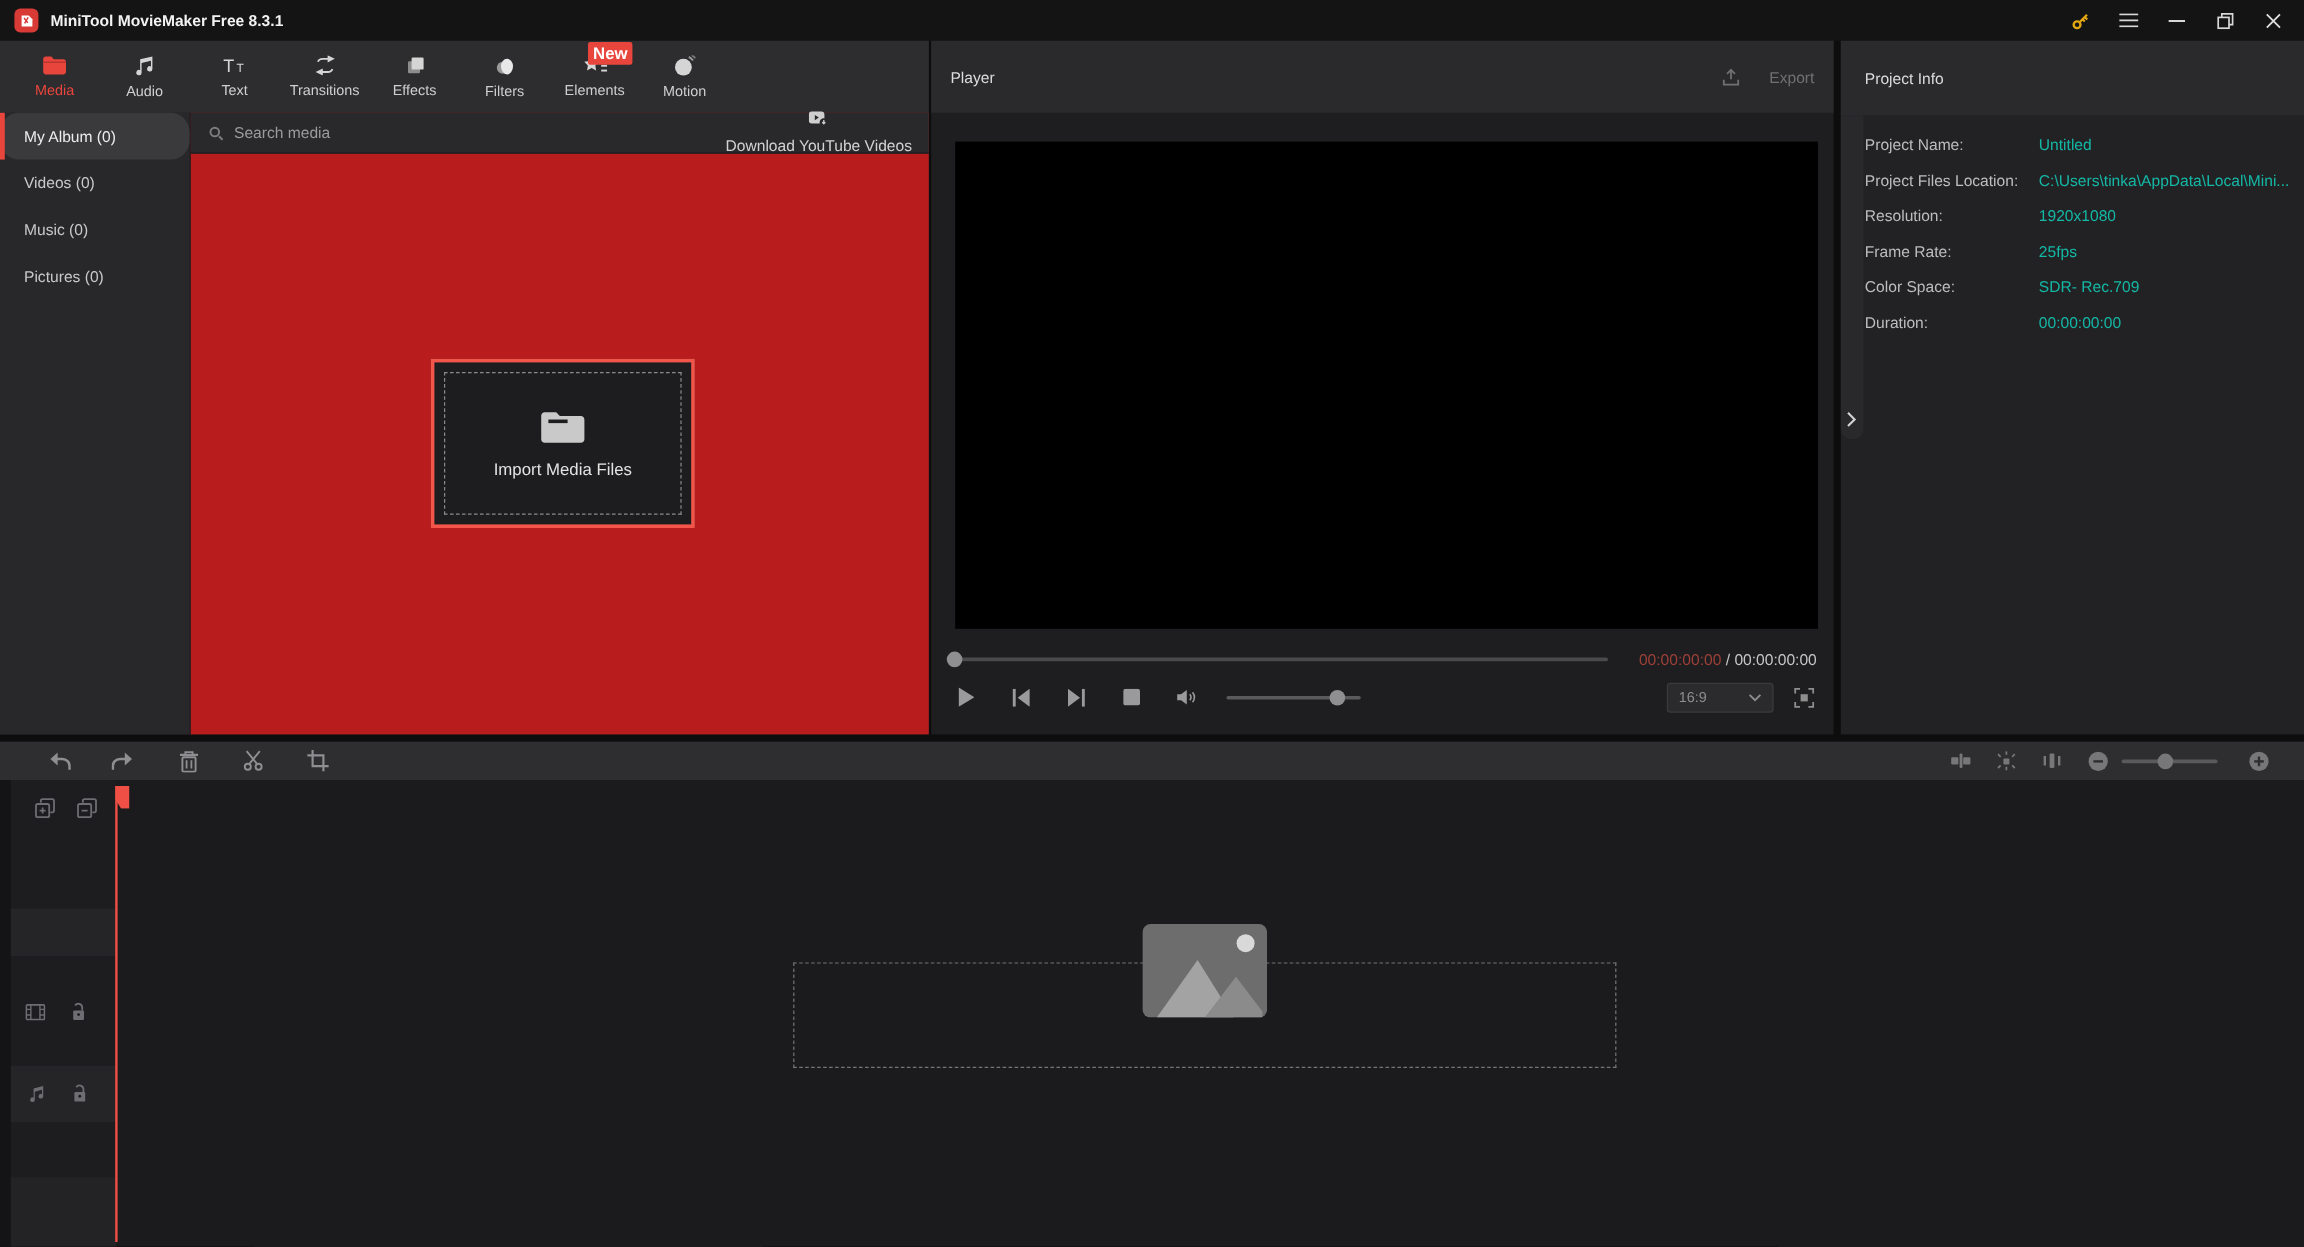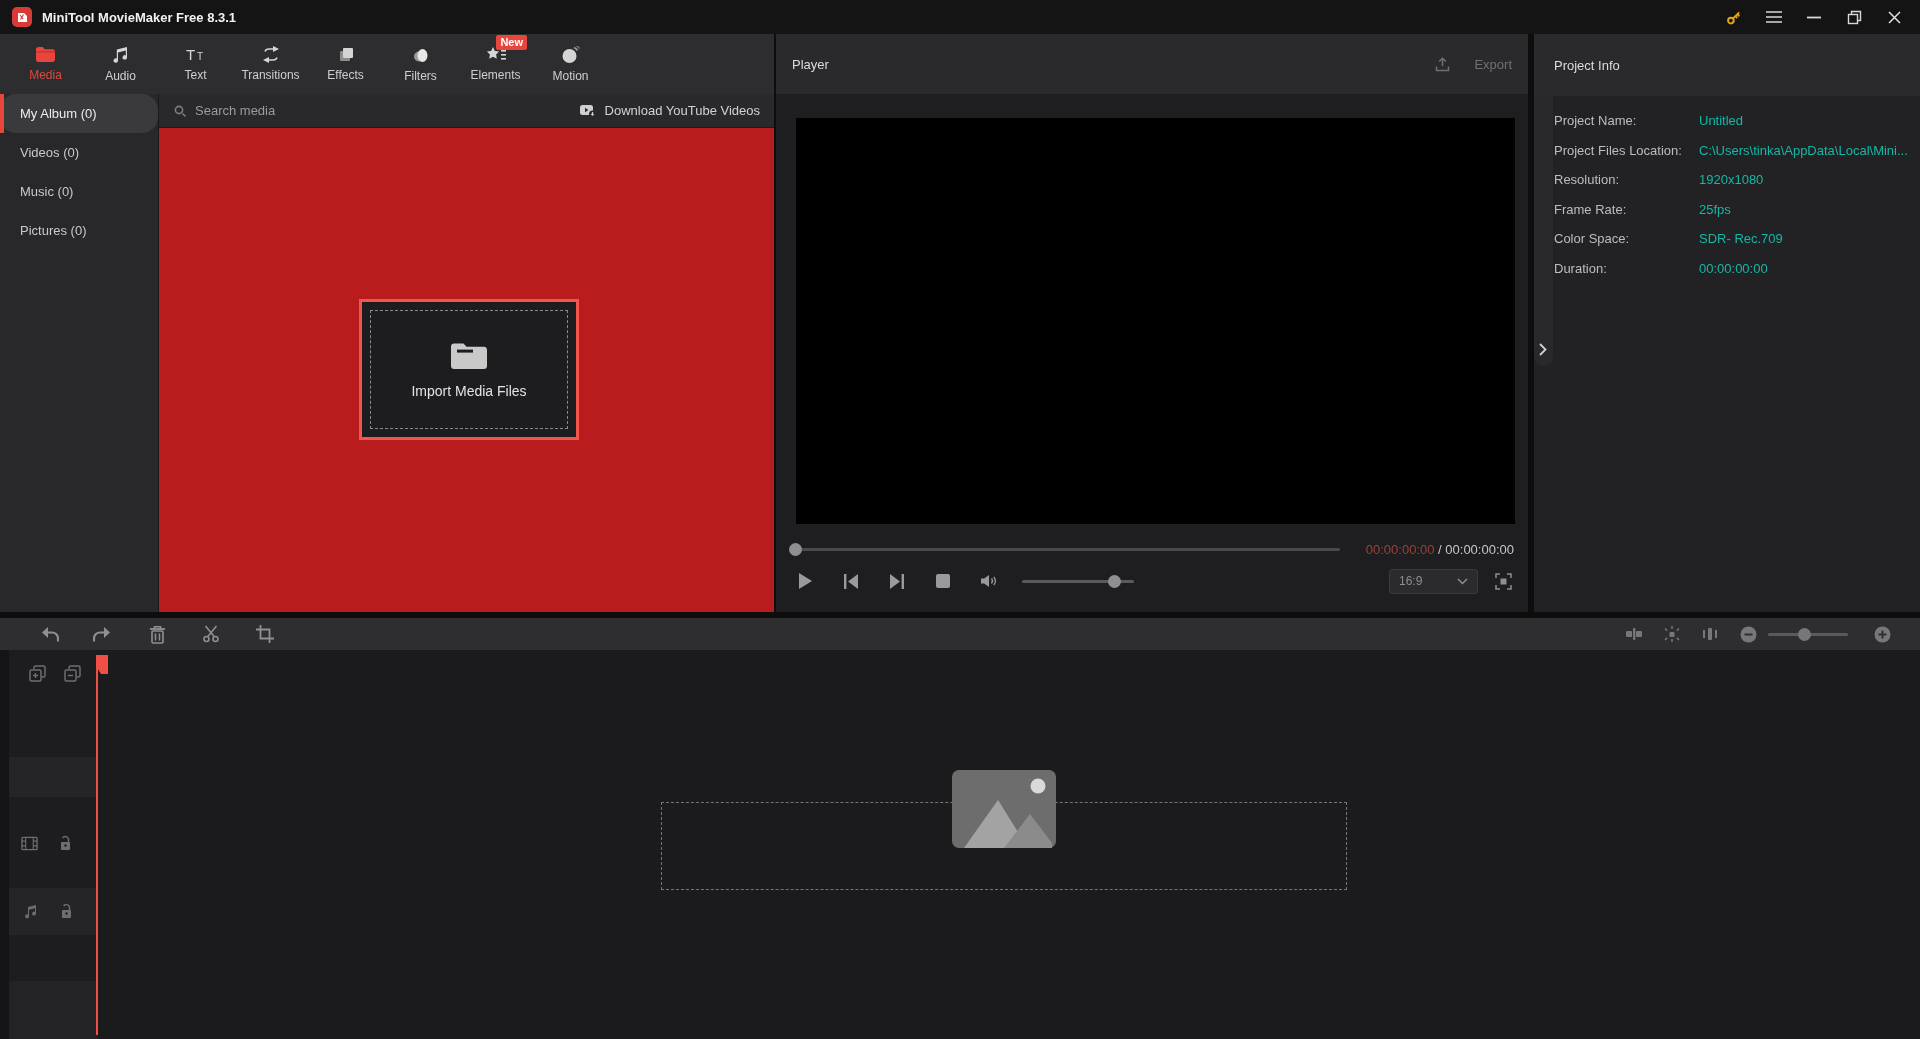--- a/index.html
+++ b/index.html
@@ -20,36 +20,36 @@
   .panel-header-text { color:#dcdcdc; font-size:13px; }
 
   
   .media-module { position:absolute; left:0; top:34px; width:774px; height:578px; background:#232325; }
   .tabs-band { height:60px; background:#2d2d2f; display:flex; align-items:center; padding-left:8px; }
   .tab { position:relative; width:75px; height:52px; display:flex; flex-direction:column;
          align-items:center; justify-content:center; gap:5px; cursor:pointer; }
   .tab-label { font-size:12px; color:#cfcfcf; }
   .tab.active .tab-label { color:#e8453c; }
   .badge-new { position:absolute; top:-3px; right:6px; background:#e8453c; color:#fff;
-               font-size:11px; font-weight:bold; padding:1px 4px 2px; border-radius:2px; }
+               font-size:14px; font-weight:bold; padding:1px 4px 2px; border-radius:2px; }
   .media-body { display:flex; height:518px; }
   .sidebar { width:159px; background:#28282a; border-right:1px solid #1a1a1c; }
   .side-item { height:39px; display:flex; align-items:center; padding-left:20px;
                color:#c9c9c9; font-size:13px; cursor:pointer; position:relative; }
   .side-item.selected { background:#3a3a3d; color:#ececec;border-radius:16px; }
   .side-item.selected::before { content:""; position:absolute; left:0; top:0; bottom:0;
                width:4px; background:#e8453c; }
   .media-content { flex:1; position:relative; background:#b91c1c; }
   .search-row { height:34px; background:#29292b; border-bottom:1px solid #1c1c1e;
                 display:flex; align-items:center; padding:0 14px; }
   .search-input { background:transparent; border:none; outline:none; color:#b9b9b9;
                   font-size:13px; margin-left:8px; width:300px; }
   .search-input::placeholder { color:#9b9b9b; }
   .yt-link { margin-left:auto; display:flex; align-items:center; gap:8px;
-             color:#d2d2d2; font-size:13px; cursor:pointer; }
+             color:#d2d2d2; font-size:13px; cursor:pointer;flex-direction:column; }
   .import-box { position:absolute; left:200px; top:205px; width:220px; height:141px;
                 border:3px solid #f4554b; background:#1d1d1f; cursor:pointer; }
   .import-inner { position:absolute; inset:8px; border:1px dashed #8a8a8a;
                   display:flex; flex-direction:column; align-items:center; justify-content:center; gap:12px; }
   .import-label { color:#e3e3e3; font-size:14px; }
 
   
   .player-module { position:absolute; left:776px; top:34px; width:752px; height:578px; background:#1e1e20; }
   .player-header { height:60px; background:#2a2a2c; display:flex; align-items:center; padding:0 16px; }
   .export-btn { margin-left:auto; display:flex; align-items:flex-end; gap:24px; color:#707070;

